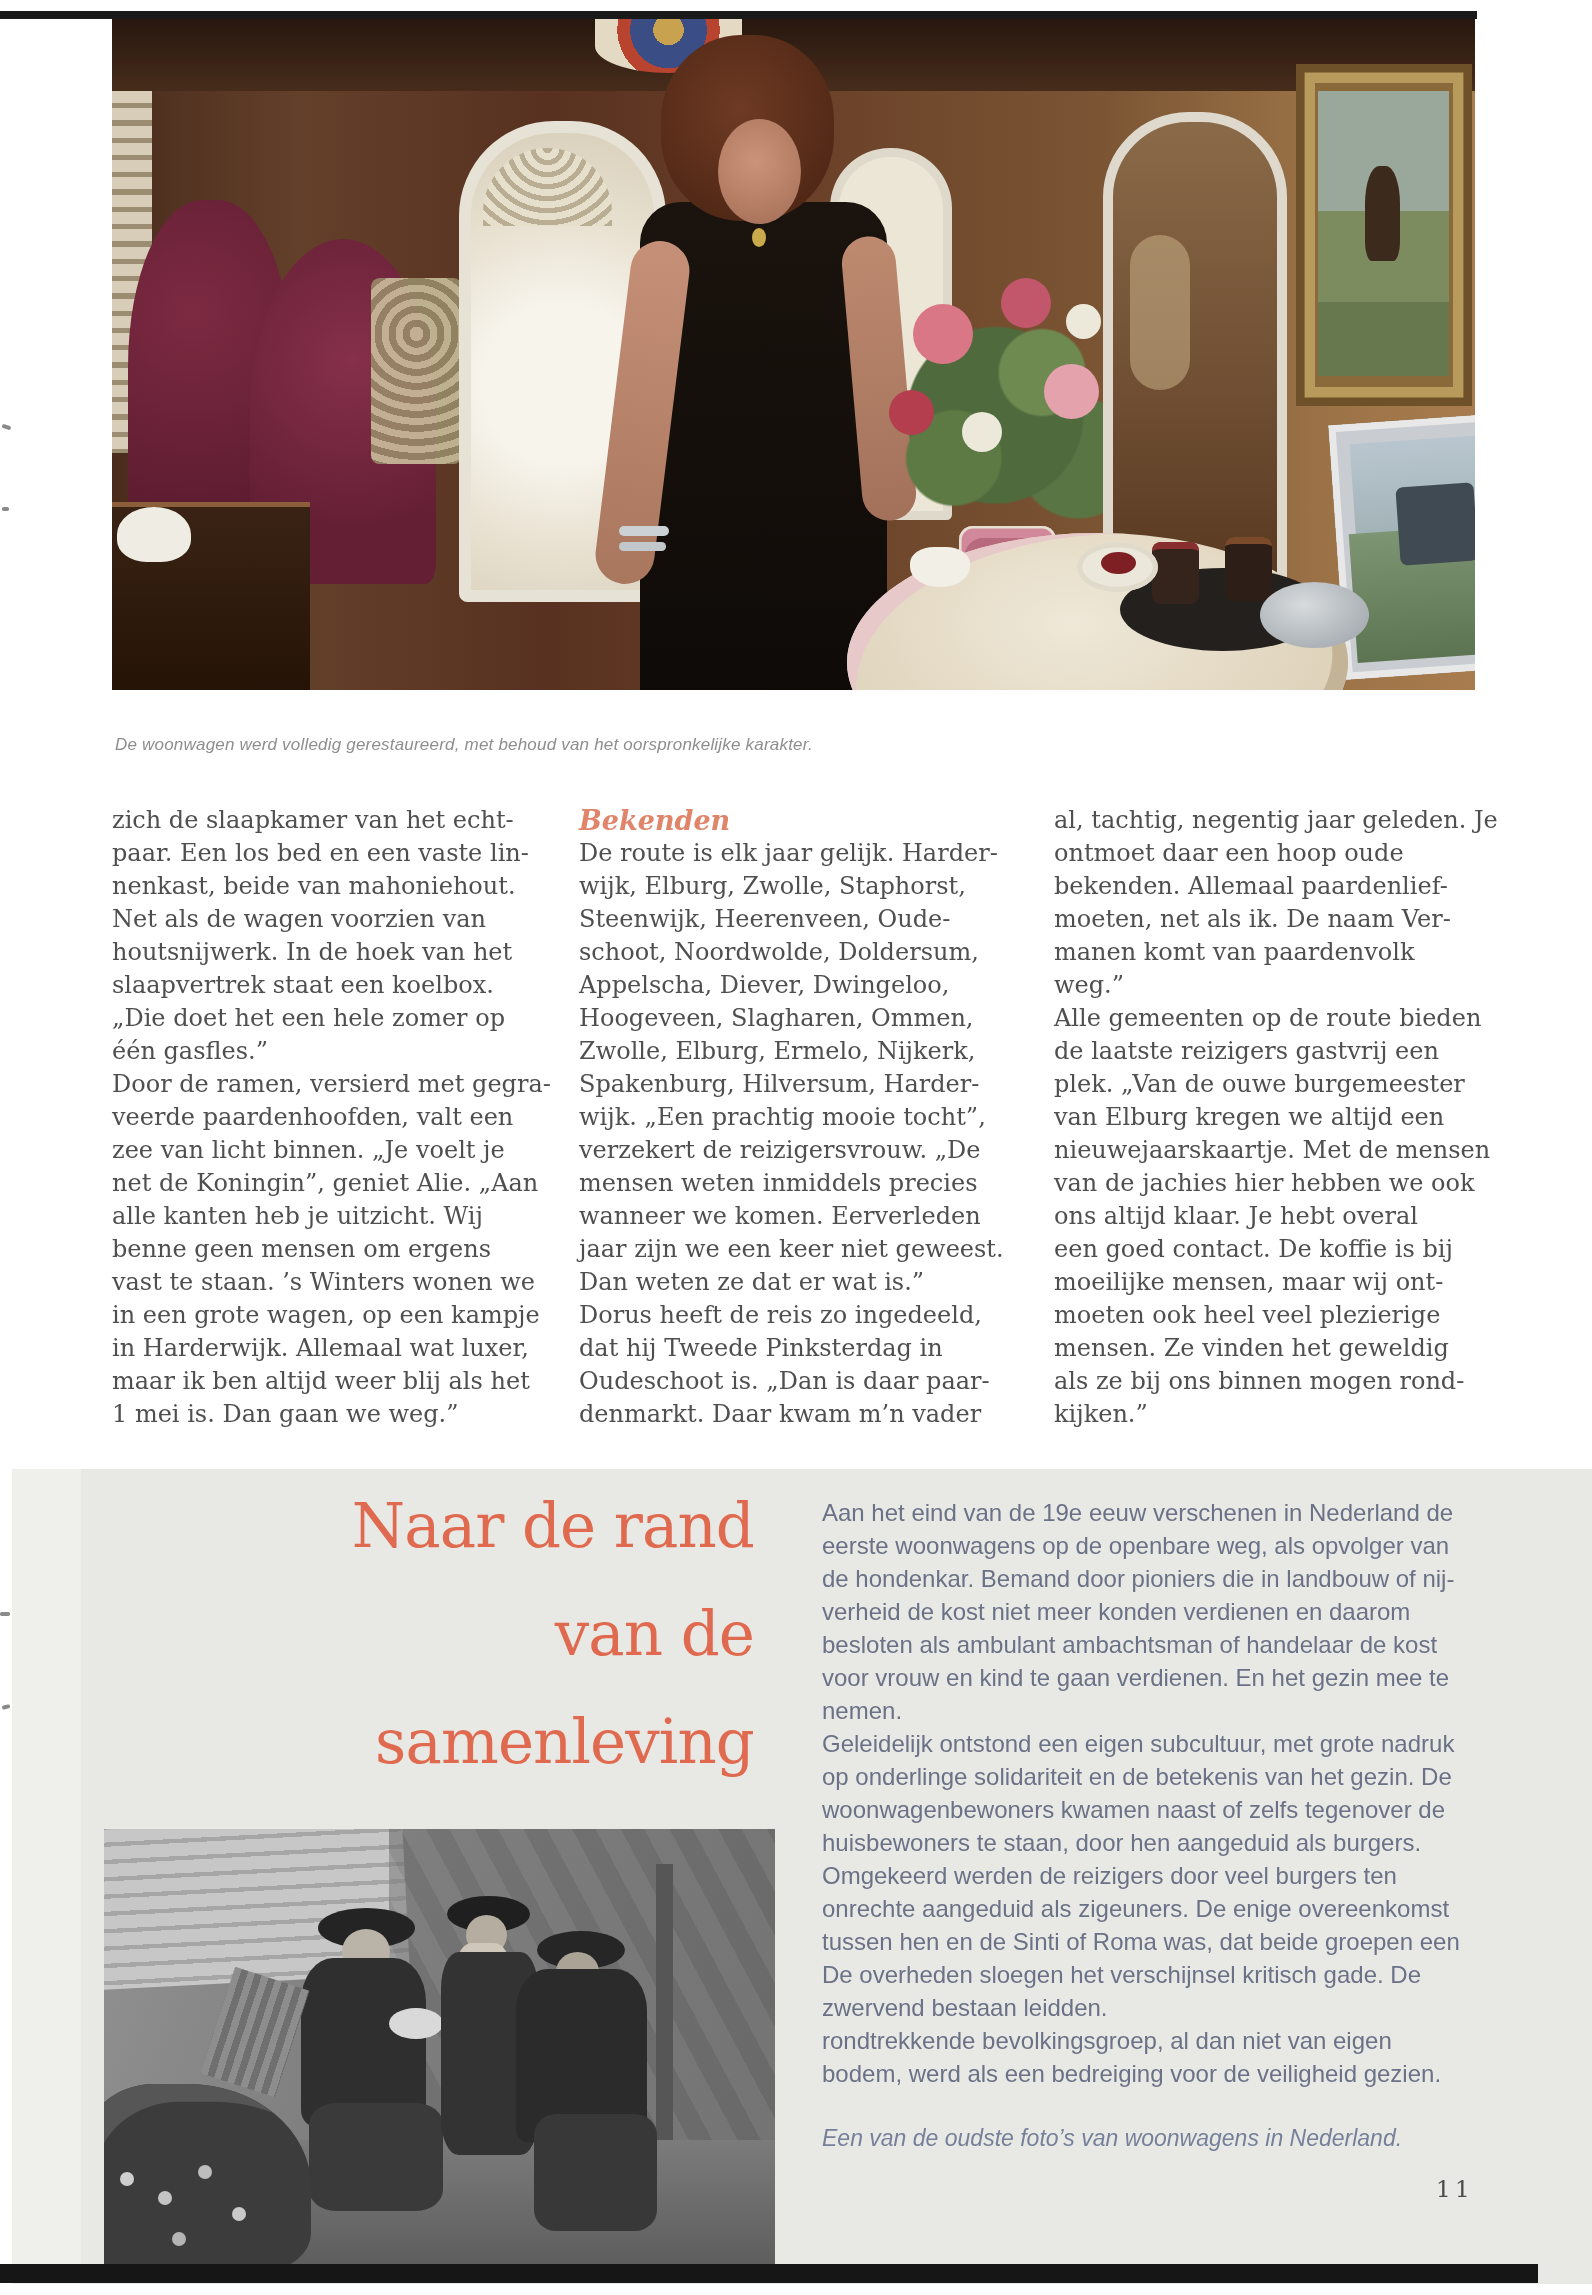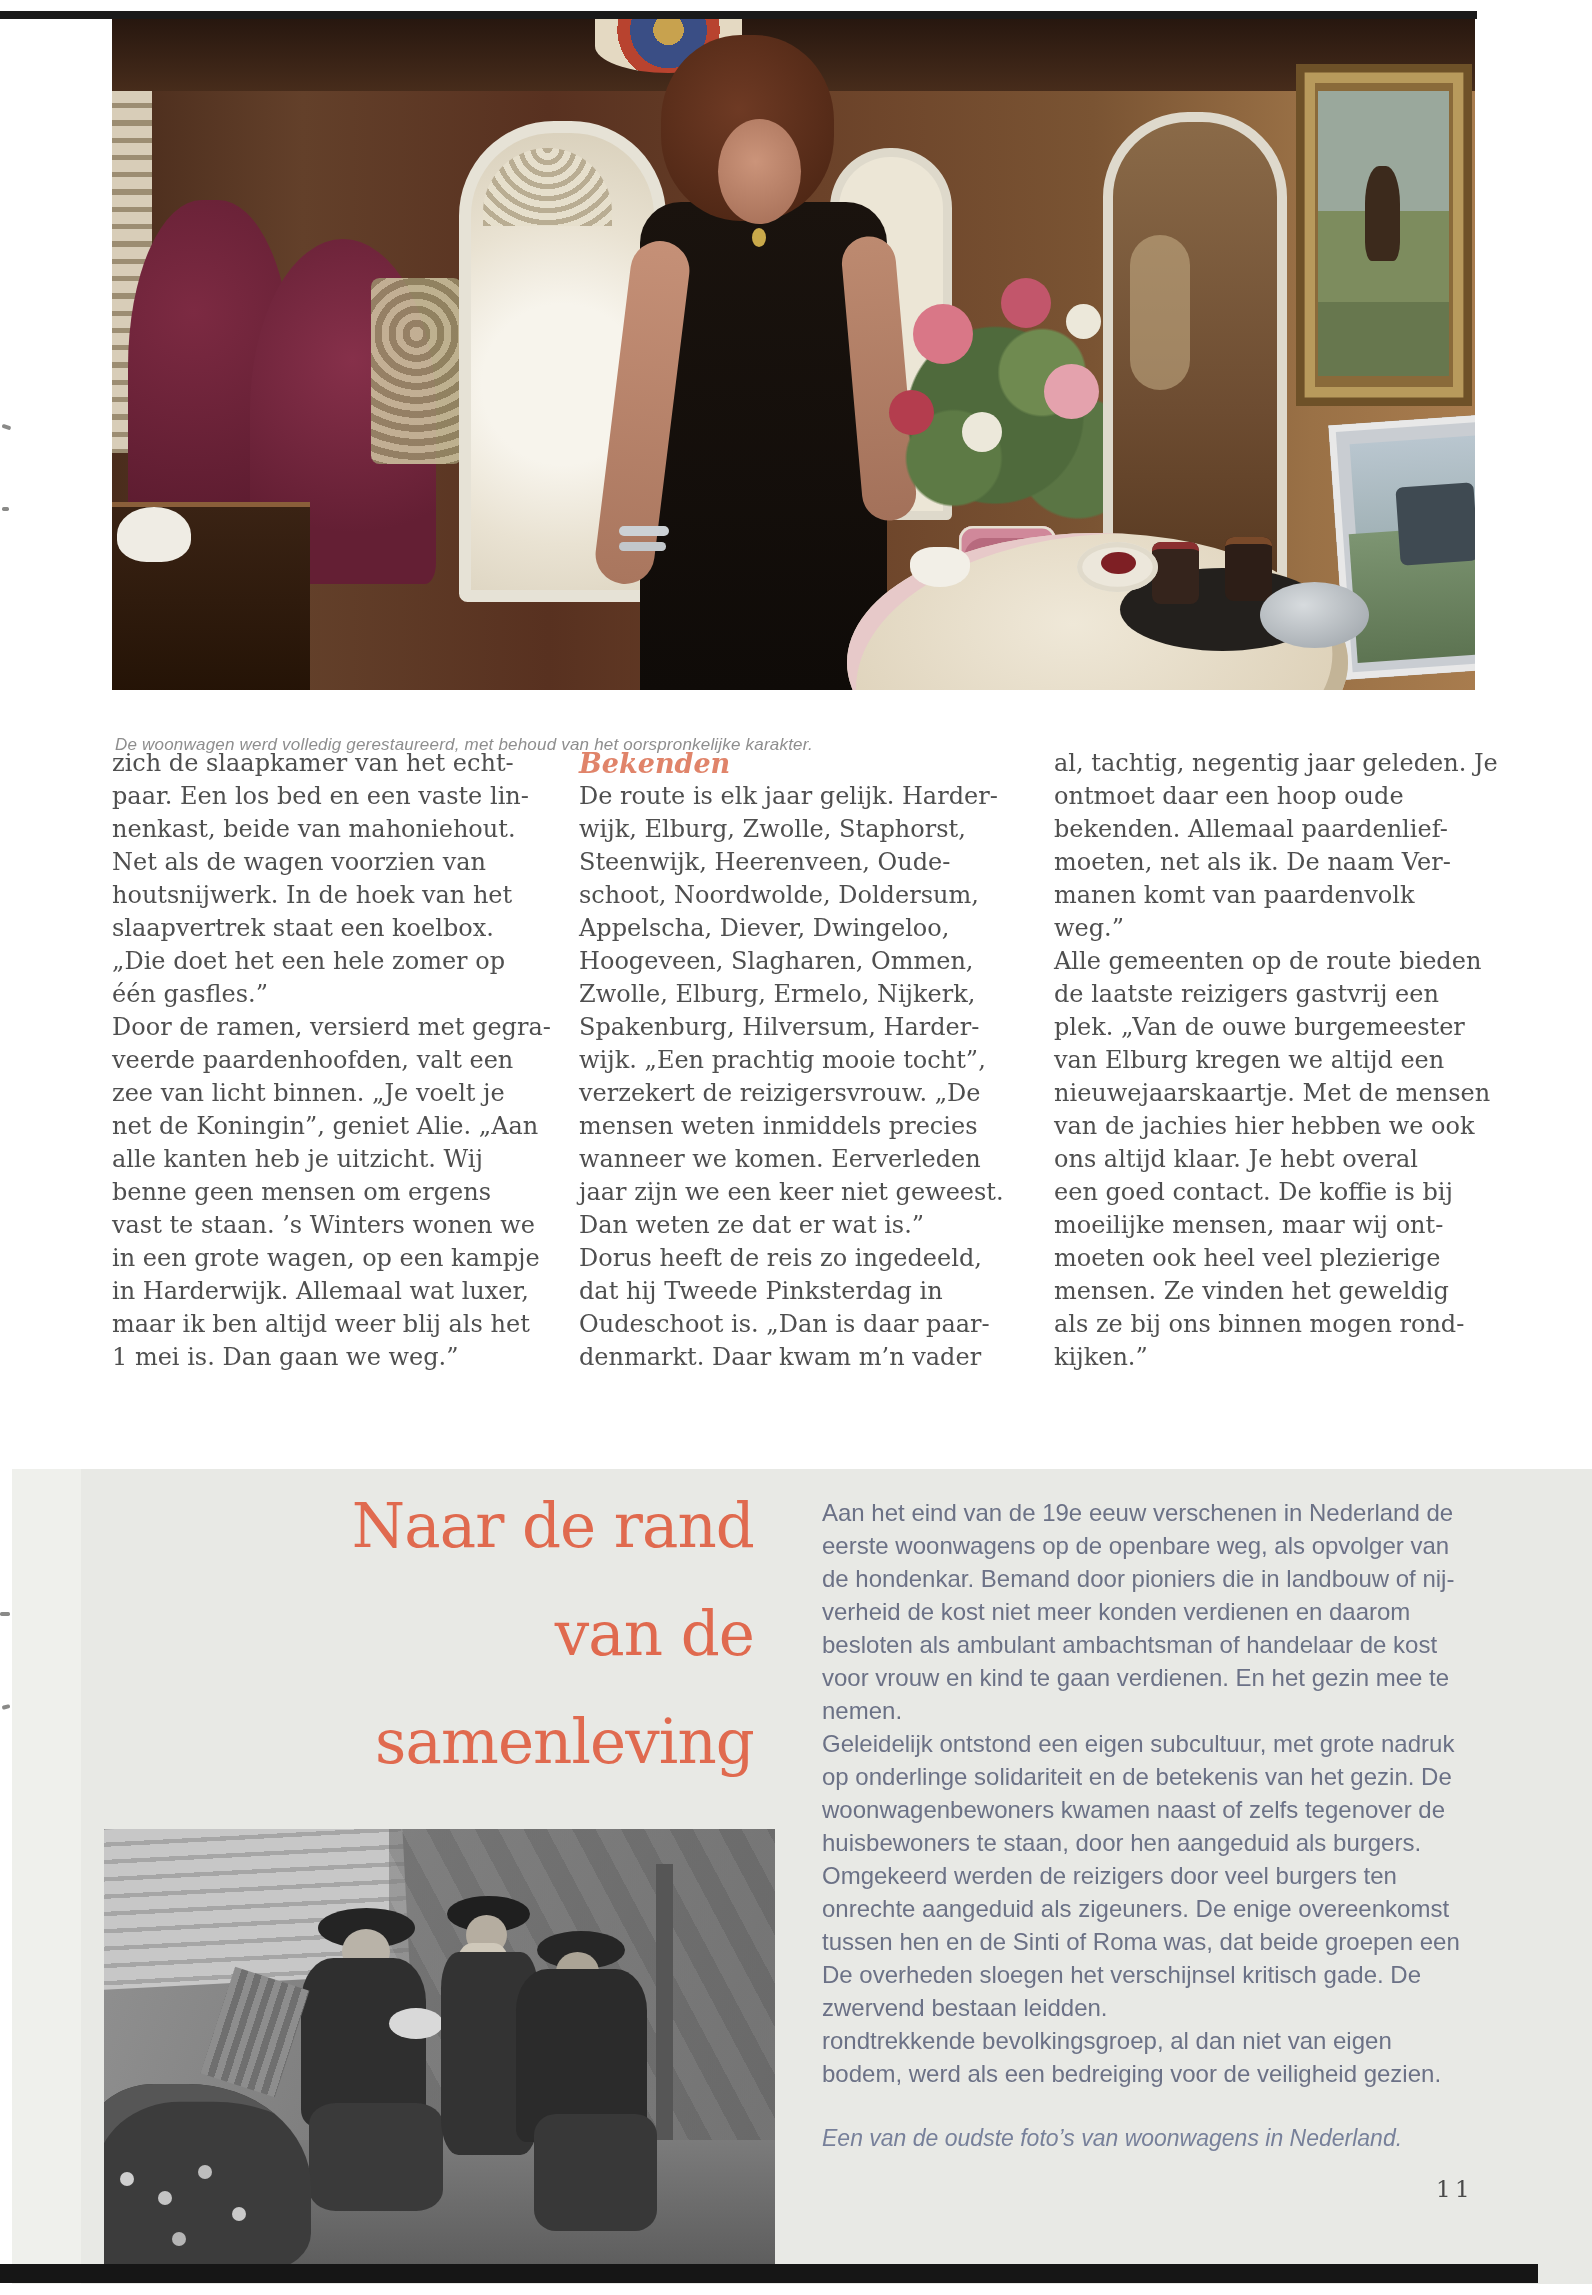--- a/index.html
+++ b/index.html
@@ -10,21 +10,21 @@
   .top-rule{left:0;top:11.2px;width:1477px;height:7.8px;background:#1a1a1a;}
   .scan-mark{background:#8a8a88;border-radius:1.7px;}
   
   .photo-top{left:112px;top:19px;width:1363px;height:671px;overflow:hidden;
      background:linear-gradient(90deg,#4a2c1c 0%,#63402a 14%,#583120 32%,#6b4229 52%,#7a5433 72%,#9a7146 88%,#a87c4e 100%);}
   .photo-top div{position:absolute;}
   
   .caption-top{left:115px;top:699px;width:1122px;font-family:"Liberation Sans",sans-serif;
      font-style:italic;font-size:17px;color:#8e8e8e;letter-spacing:0.2px;margin-top:36px;}
   
-  .col{top:747px;color:#4f4f4f;font-size:24px;}
+  .col{top:804px;color:#4f4f4f;font-size:24px;}
   .col .ln{height:33px;line-height:33px;white-space:nowrap;}
   .col-1{left:112px;width:457px;}
   .col-2{left:579px;width:466px;}
   .col-3{left:1054px;width:483px;}
   .subhead{height:33px;line-height:33px;font-style:italic;font-weight:bold;
      color:#e0846a;font-size:27px;}
   
   .panel{left:12px;top:1469px;width:1580px;height:815px;background:#e8e9e5;}
   .panel-fold{left:12px;top:1469px;width:69px;height:815px;background:#eff0ec;}
   .feature-title{right:838px;top:1472px;width:777px;text-align:right;

